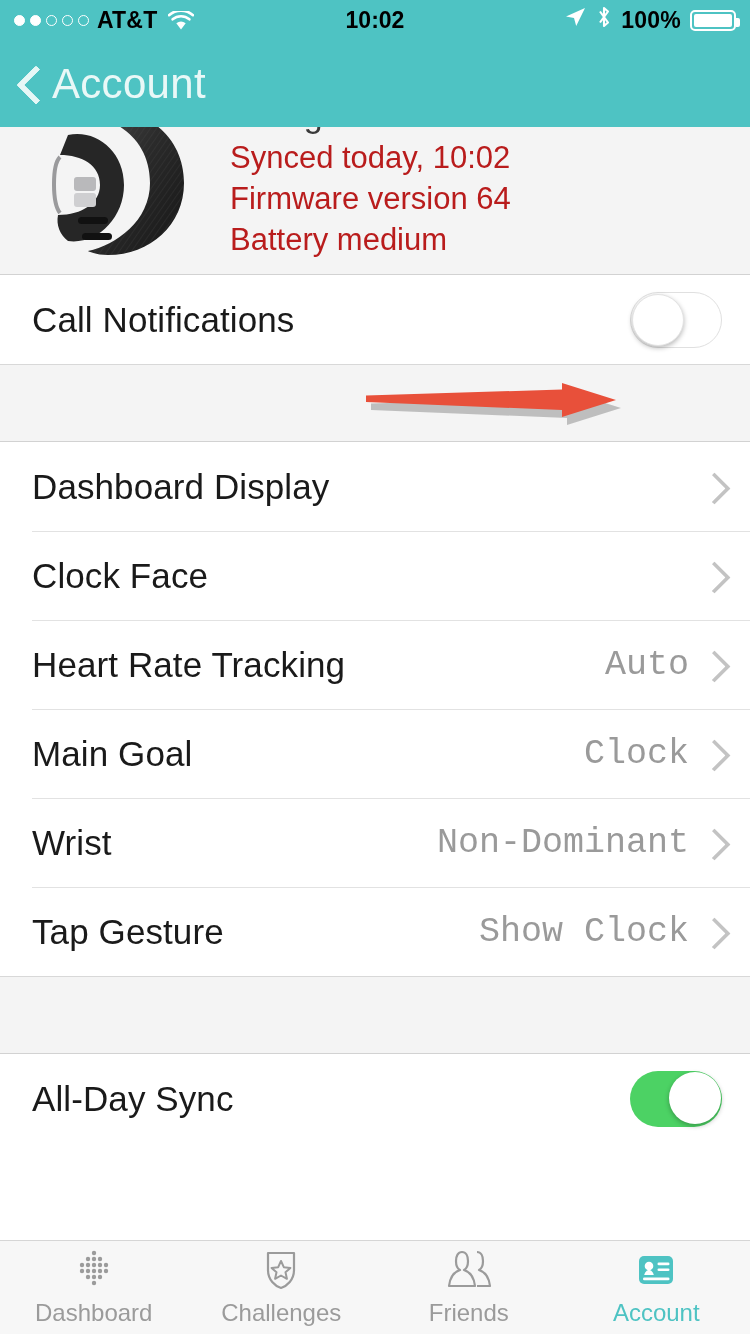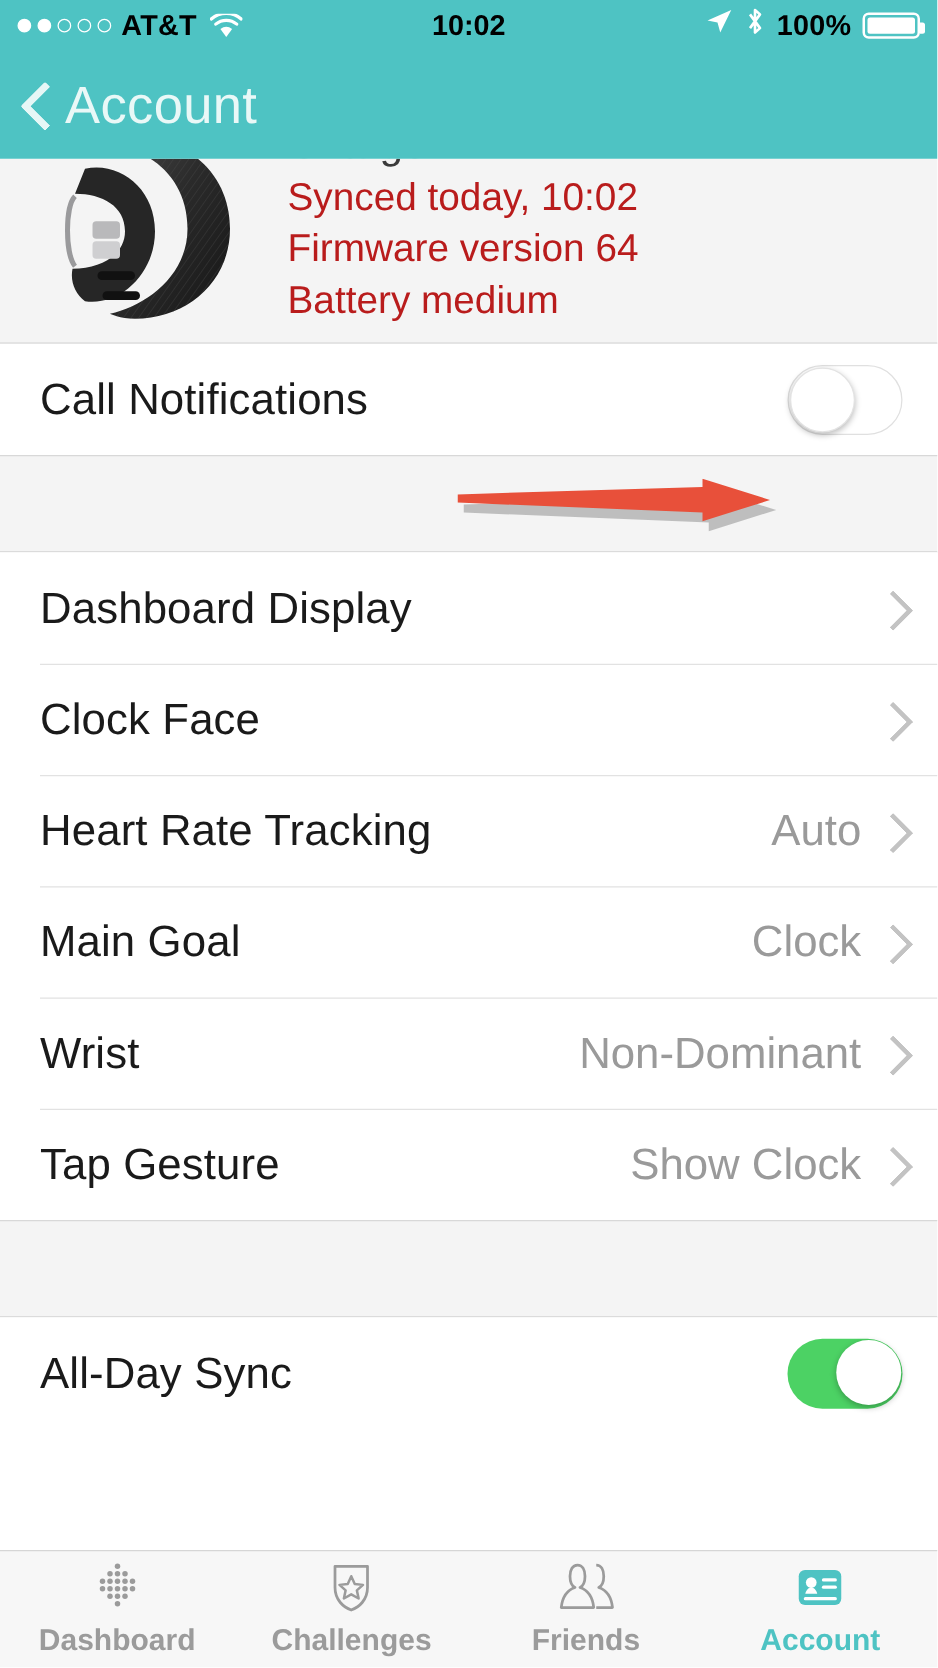--- a/index.html
+++ b/index.html
@@ -80,21 +80,21 @@
   .section{ background:#ffffff; }
   .row{
     height:89px; display:flex; align-items:center; padding:0 28px 0 32px;
     background:#ffffff; position:relative; cursor:pointer;
   }
   .row + .row::before{
     content:""; position:absolute; left:32px; right:0; top:0; height:1px; background:#E2E2E2;
   }
   .row-label{ font-size:35px; color:#1A1A1A; font-weight:400; letter-spacing:.1px; }
   .row-right{ margin-left:auto; display:flex; align-items:center; gap:14px; }
-  .row-value{ font-size:35px; color:#9A9A9A; font-weight:300; }
+  .row-value{ font-size:35px; color:#9A9A9A; font-weight:300;font-family:Liberation Mono, monospace; }
   .chev{ width:19px; height:34px; position:relative; flex:0 0 19px; }
   .chev::before{
     content:""; position:absolute; left:0; top:7px; width:19px; height:19px;
     border-top:4px solid #C3C3C3; border-right:4px solid #C3C3C3;
     transform:rotate(45deg); border-radius:1px;
   }
 
   .gap{ height:78px; background:#F4F4F4; border-top:1px solid #D8D8D8; border-bottom:1px solid #D2D2D2; }
 
   
@@ -121,21 +121,21 @@
   .tabbar{
     position:absolute; bottom:0; left:0; right:0; height:94px;
     background:#F7F7F7; border-top:1px solid #D6D6D6;
     display:flex; align-items:center;
   }
   .tab{
     flex:1; display:flex; flex-direction:column; align-items:center;
     justify-content:center; gap:7px; cursor:pointer; height:100%;
   }
   .tab-icon{ height:44px; display:flex; align-items:center; justify-content:center; }
-  .tab-label{ font-size:24px; color:#9B9B9B; font-weight:700; }
+  .tab-label{ font-size:24px; color:#9B9B9B; font-weight:400; }
   .tab.active .tab-label{ color:#4EC3C3; }
 </style>
 </head>
 <body>
 
 <div class="statusbar">
   <div class="sb-left">
     <div class="dots">
       <span class="dot filled"></span>
         <span class="dot filled"></span>

